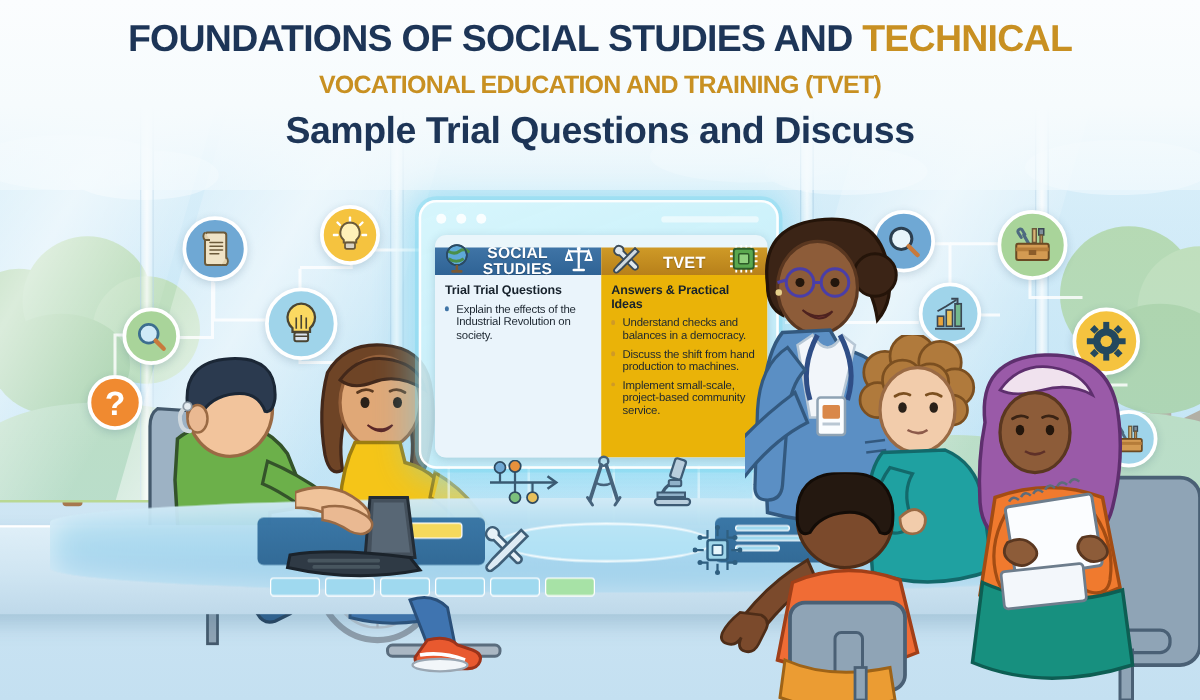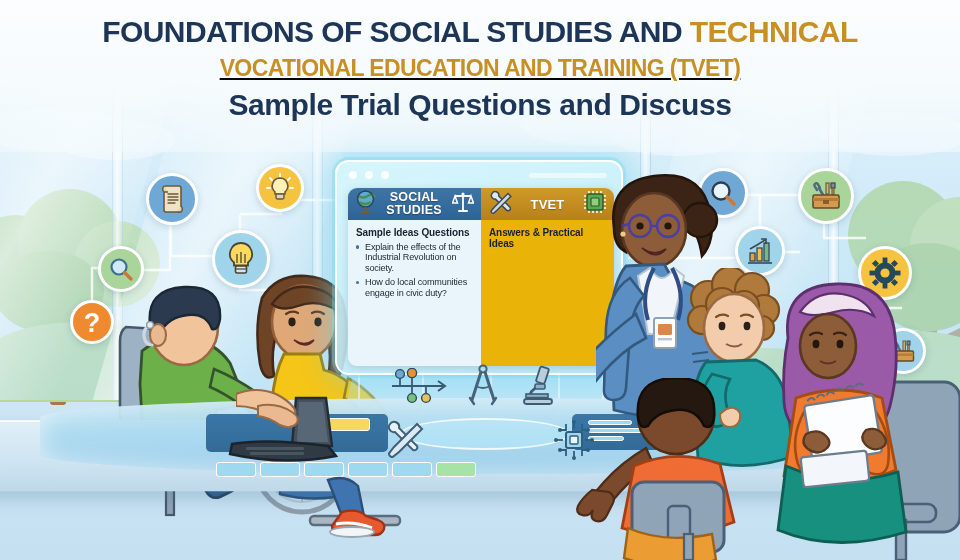--- a/index.html
+++ b/index.html
@@ -77,22 +77,22 @@
 
   .cardWrap {
     position:absolute; left:11px; top:26px; width:266px; height:178px;
     border-radius:9px; overflow:hidden;
     background:#eaf6fb;
     box-shadow:0 2px 8px rgba(30,70,100,.18);
     display:flex;
   }
   .col { width:50%; height:100%; display:flex; flex-direction:column; }
   .colHead {
-    height:32px; display:flex; align-items:center; gap:5px;
-    padding:0 7px; color:#ffffff;
+    height:22px; display:flex; align-items:center; gap:5px;
+    padding:0 7px; color:#ffffff;margin-top:10px;
   }
   .colHead.ss { background:linear-gradient(180deg,#3f74a6,#2f6395); }
   .colHead.tv { background:linear-gradient(180deg,#cf9a27,#b7801a);justify-content:center; }
   .colHead .htxt {
     font-weight:bold; font-size:13px; line-height:13px; letter-spacing:.2px;
     text-shadow:0 1px 1px rgba(0,0,0,.30); flex:1; text-align:center;
   }
   .colHead .htxt.two { font-size:12.5px; line-height:13px; }
   .colBody { flex:1; padding:7px 8px 6px 8px; }
   .colBody.ss { background:#eaf4fb; }
@@ -159,21 +159,21 @@
 
   
   .person { position:absolute; }
 
   
   .titleWrap {
     position:absolute; left:0; top:14px; width:960px; text-align:center;
     z-index:40;
   }
   .t1 { font-size:30px; font-weight:bold; letter-spacing:-.6px; line-height:36px; white-space:nowrap;}
-  .t2 { font-size:23px; font-weight:bold; letter-spacing:-.6px; line-height:36px; white-space:nowrap;text-decoration:underline;}
+  .t2 { font-size:20px; font-weight:bold; letter-spacing:-.6px; line-height:36px; white-space:nowrap;}
   .t3 { font-size:30px; font-weight:bold; letter-spacing:-.4px; line-height:38px; white-space:nowrap;}
   .navy { color:#1d3557; }
   .gold { color:#c89022; }
   .titleBg {
     position:absolute; left:0; top:0; width:960px; height:152px;
     background:linear-gradient(180deg,#fbfdfe 0%,#f6fbfd 55%,rgba(242,250,253,.55) 100%);
     z-index:35;
   }
 </style>
 </head>
@@ -443,24 +443,23 @@
               <line x1="11" y1="2" x2="11" y2="19" stroke="#ffffff" stroke-width="1.8"></line>
               <line x1="3" y1="5" x2="19" y2="5" stroke="#ffffff" stroke-width="1.8"></line>
               <path d="M3,5 L0.5,12 L5.5,12 Z" fill="none" stroke="#ffffff" stroke-width="1.5"></path>
               <path d="M19,5 L16.5,12 L21.5,12 Z" fill="none" stroke="#ffffff" stroke-width="1.5"></path>
               <rect x="6" y="19" width="10" height="2" rx="1" fill="#ffffff"></rect>
               <circle cx="11" cy="3" r="1.6" fill="#ffffff"></circle>
             </svg>
           </span>
         </div>
         <div class="colBody ss">
-          <div class="colTitle">Sample Ideas Questions</div>
+          <div class="colTitle">Trial Trial Questions</div>
           <ul class="bullets ss">
             <li>Explain the effects of the Industrial Revolution on society.</li>
-            <li>How do local communities engage in civic duty?</li>
           </ul>
         </div>
       </div>
 
       <div class="col">
         <div class="colHead tv">
           <span>
             <svg width="24" height="24" viewBox="0 0 24 24">
               <path d="M4,3.5 a3.6,3.6 0 0 0 3.5,5.6 l11,11 a2.2,2.2 0 0 0 3.2,-3.2 l-11,-11 A3.6,3.6 0 0 0 4,3.5z" fill="#dfe8ee" stroke="#3c4b58" stroke-width="1.5"></path>
               <path d="M20,3.5 l-10.5,10.5 l-3,3 l-3,3.4 a1.8,1.8 0 0 0 2.6,2.4 l3.4,-3 l3,-3 l10.4,-10.4z" fill="#cfd9e1" stroke="#3c4b58" stroke-width="1.5"></path>
@@ -487,20 +486,25 @@
                 <line x1="20" y1="14" x2="23" y2="14"></line>
                   <line x1="20" y1="18" x2="23" y2="18"></line>
               </g>
               <rect x="4" y="4" width="16" height="16" rx="2" fill="#5aa84f" stroke="#2d5b28" stroke-width="1.5"></rect>
               <rect x="8" y="8" width="8" height="8" rx="1" fill="#8fd07e" stroke="#2d5b28" stroke-width="1.2"></rect>
             </svg>
           </span>
         </div>
         <div class="colBody tv">
           <div class="colTitle">Answers &amp; Practical Ideas</div>
+          <ul class="bullets tv">
+            <li>Understand checks and balances in a democracy.</li>
+            <li>Discuss the shift from hand production to machines.</li>
+            <li>Implement small-scale, project-based community service.</li>
+          </ul>
         </div>
       </div>
 
     </div>
   </div>
 
   <div class="person" style="left:596px;top:168px;width:240px;height:300px;z-index:12;">
     <svg width="240" height="300" viewBox="0 0 240 300">
 
       <path d="M18,60 q-6,-46 40,-52 q48,-6 56,36 q6,28 -8,44 q-4,-26 -16,-34 q-26,8 -50,-2 q-12,12 -10,32 q-12,-6 -12,-24z" fill="#3b2416" stroke="#241409" stroke-width="2.6"></path>

